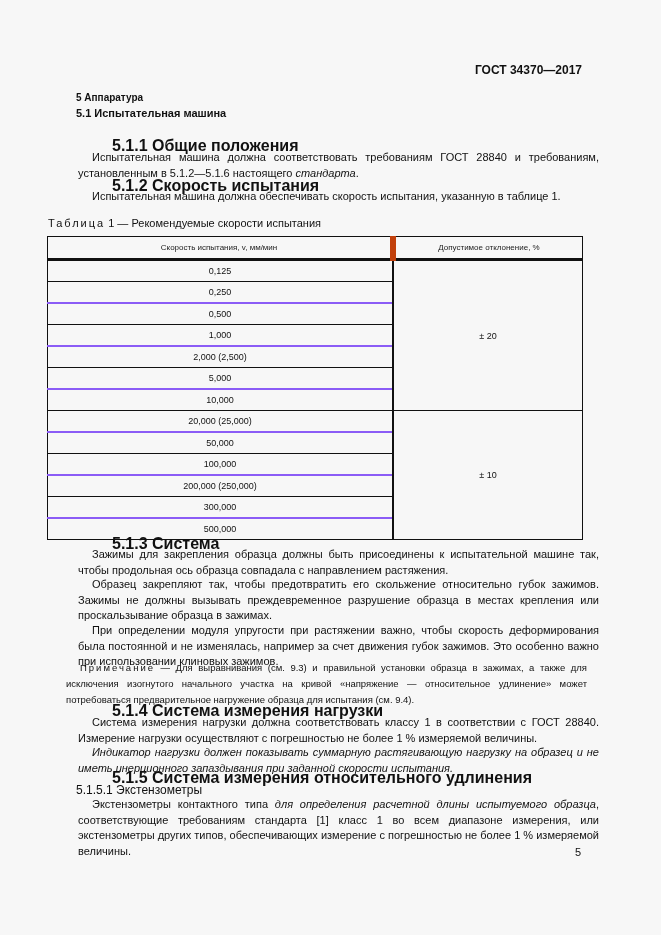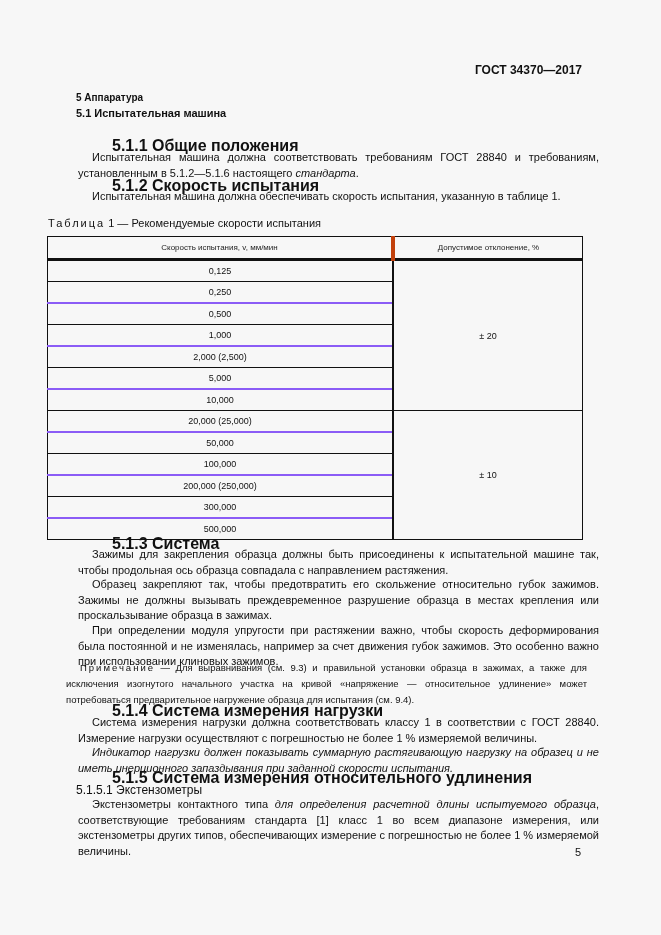--- a/index.html
+++ b/index.html
@@ -43,21 +43,21 @@
   <span class="ind"></span><span>Испытательная машина должна обеспечивать скорость испытания, указанную в таблице 1.</span>
 </div>
 
 <div class="abs caption">
   <span class="sp">Таблица</span><span> 1 — Рекомендуемые скорости испытания</span>
 </div>
 
 <table class="t">
   <thead>
     <tr>
-      <th class="c1" style="border-right:4px solid #c2410c">Скорость испытания, v, мм/мин</th>
+      <th class="c1" style="border-right:6px solid #c2410c">Скорость испытания, v, мм/мин</th>
       <th>Допустимое отклонение, %</th>
     </tr>
   </thead>
   <tbody>
     <tr>
         <td class="v c1">0,125</td>
         <td rowspan="7">± 20</td>
       </tr>
     <tr>
         <td class="v c1">0,250</td>

